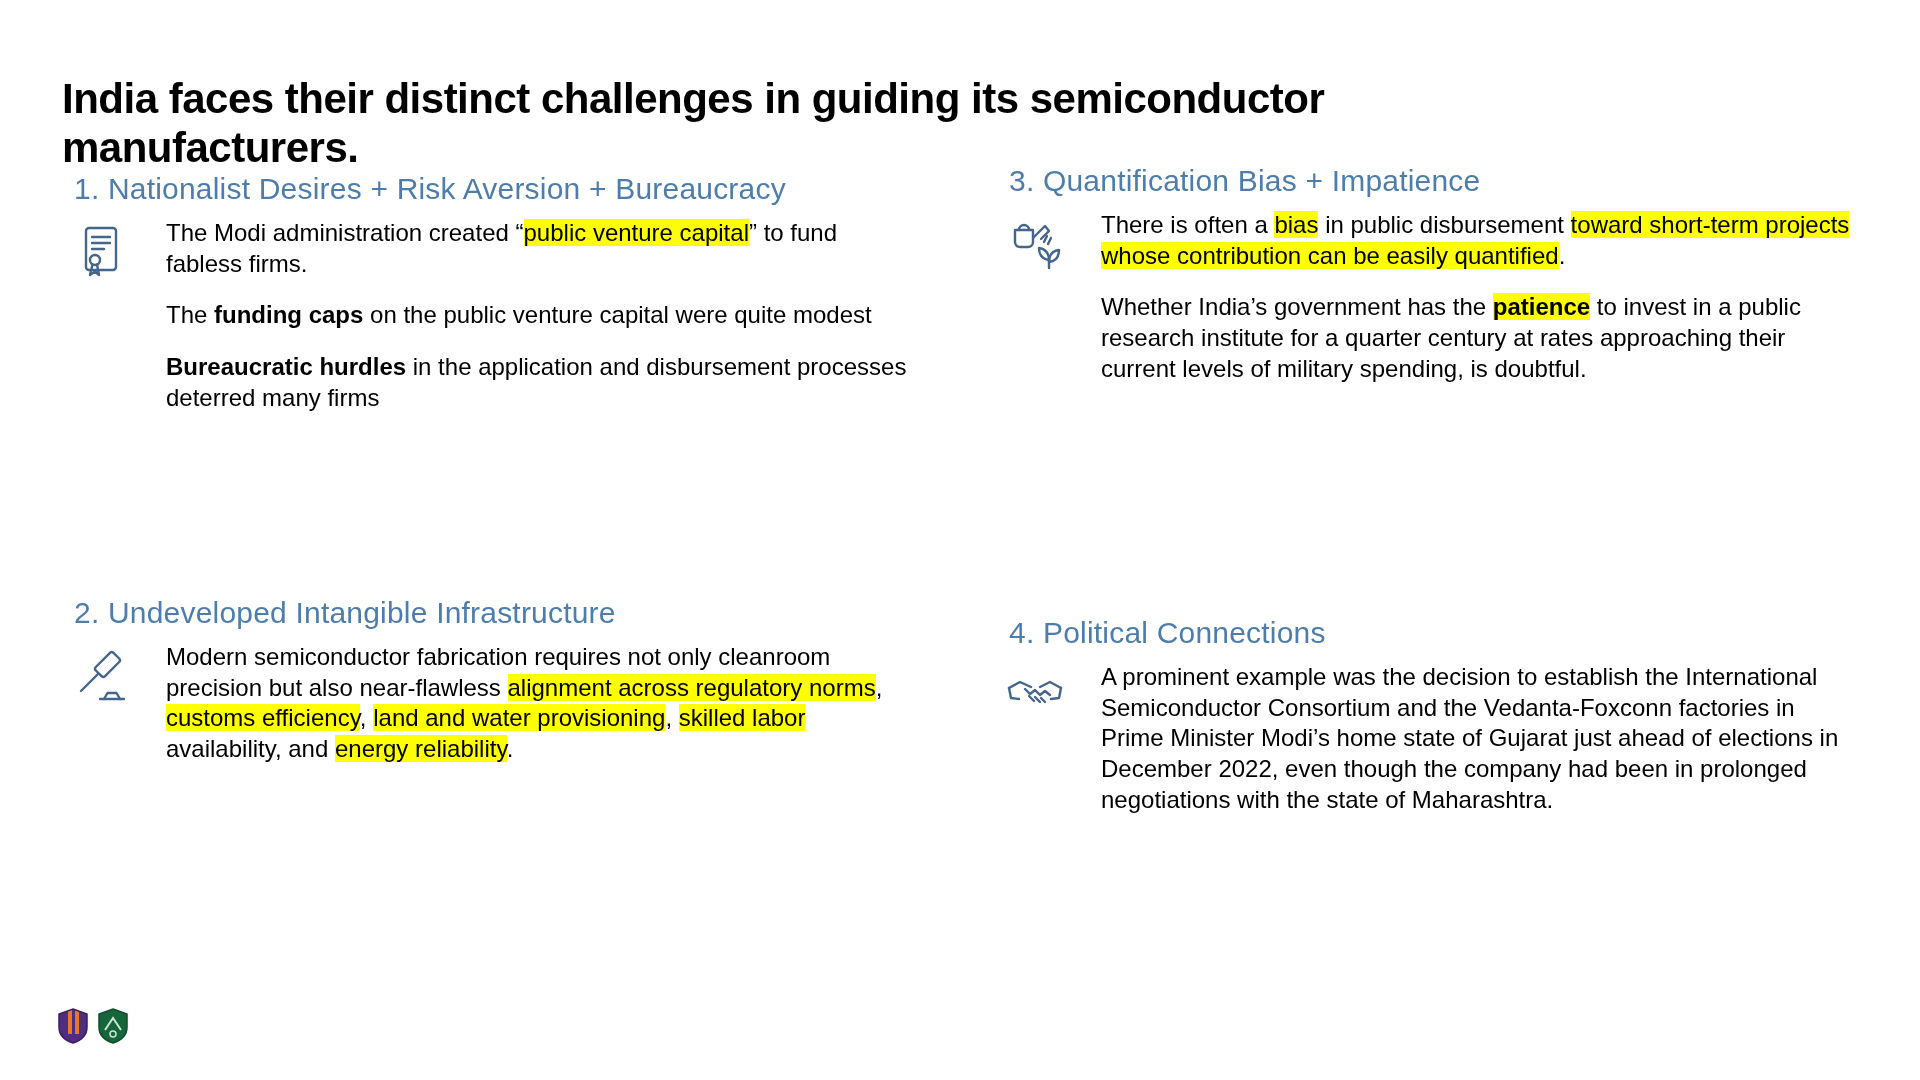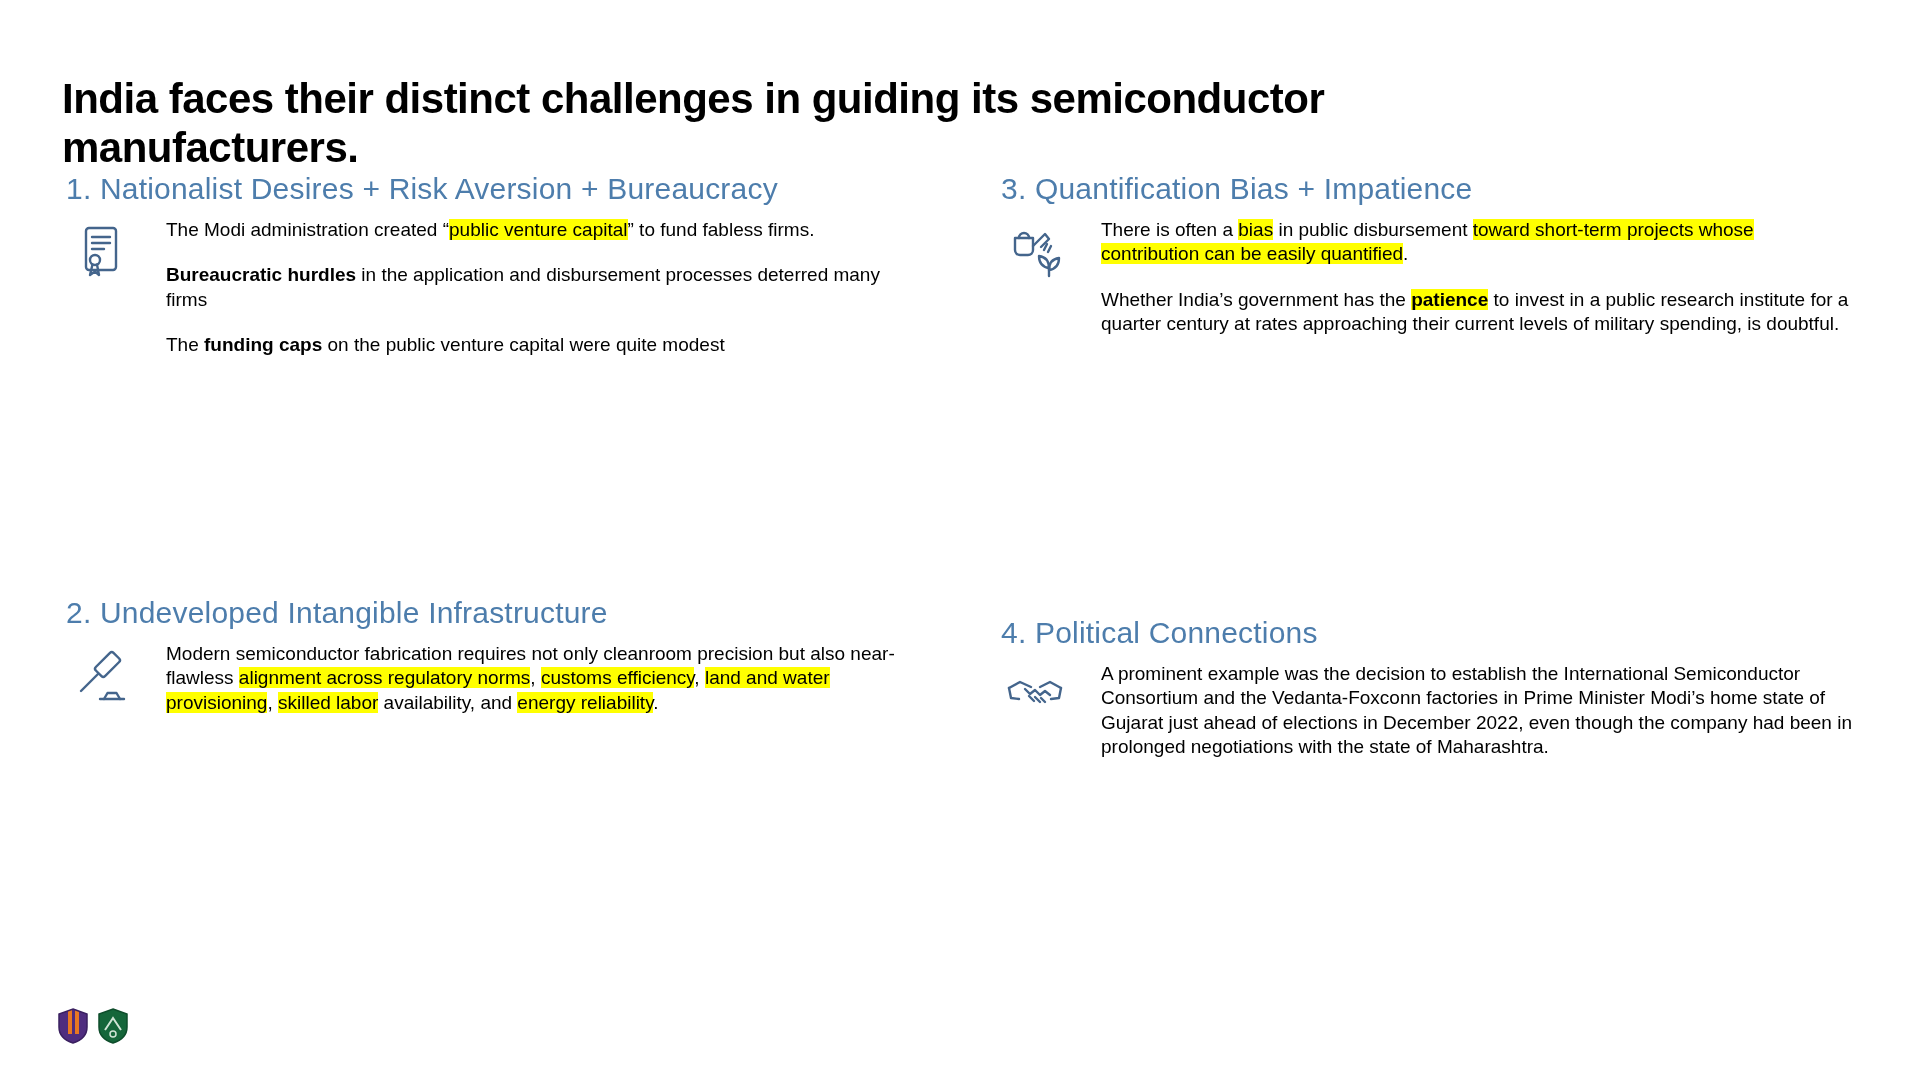--- a/index.html
+++ b/index.html
@@ -19,47 +19,47 @@
     width: 1560px;
     font-size: 42px;
     line-height: 1.17;
     font-weight: 700;
     letter-spacing: -0.5px;
     color: #000;
   }
 
   .cell { position: absolute; }
   .cell-1 { left: 62px;  top: 172px; width: 905px; }
-  .cell-3 { left: 997px; top: 172px; width: 875px; }
+  .cell-3 { left: 997px; top: 164px; width: 875px; }
   .cell-2 { left: 62px;  top: 596px; width: 905px; }
   .cell-4 { left: 997px; top: 616px; width: 875px; }
 
   .cell h2 {
-    margin: 0 0 12px 4px;
+    margin: 0 0 12px 12px;
     font-size: 30px;
     font-weight: 400;
     color: #4d7dac;
     letter-spacing: 0.2px;
   }
 
   .row { display: flex; align-items: flex-start; }
   .icon {
     width: 56px; height: 56px;
     flex: none;
     margin: 6px 38px 0 10px;
   }
   .icon svg { display: block; width: 56px; height: 56px; }
 
   .paras { flex: none; }
   .cell-1 .paras, .cell-2 .paras { width: 748px; }
   .cell-3 .paras, .cell-4 .paras { width: 752px; }
 
   .paras p {
     margin: 0 0 21px 0;
-    font-size: 19px;
+    font-size: 24px;
     line-height: 1.28;
   }
   .paras p:last-child { margin-bottom: 0; }
 
   .hl { background: #ffff00; }
   .b  { font-weight: 700; }
   .u  { text-decoration: underline; }
 
   .logos {
     position: absolute;
@@ -85,22 +85,22 @@
           <rect x="14" y="4" width="30" height="42" rx="3"></rect>
           <line x1="20" y1="13" x2="38" y2="13"></line>
           <line x1="20" y1="19" x2="38" y2="19"></line>
           <line x1="20" y1="25" x2="32" y2="25"></line>
           <circle cx="23" cy="36" r="5"></circle>
           <path d="M20.5 40.5 L18 51 L23 47.5 L27 51 L25 40.5"></path>
         </svg>
       </span>
       <div class="paras">
         <p><span>The Modi administration created “</span><span class="hl">public venture capital</span><span>” to fund fabless firms.</span></p>
+        <p><span>The </span><span class="b">funding caps</span><span> on the public venture capital were quite modest</span></p>
         <p><span class="b">Bureaucratic hurdles</span><span> in the application and disbursement processes deterred many firms</span></p>
-        <p><span>The </span><span class="b">funding caps</span><span> on the public venture capital were quite modest</span></p>
       </div>
     </div>
   </section>
 
   <section class="cell cell-3">
     <h2>3. Quantification Bias + Impatience</h2>
     <div class="row">
       <span class="icon">
         <svg viewBox="0 0 56 56" fill="none" stroke="#44658c" stroke-width="2.4" stroke-linecap="round" stroke-linejoin="round">
           <path d="M8 14 h18 v12 a5 5 0 0 1 -5 5 h-8 a5 5 0 0 1 -5 -5 z"></path>

